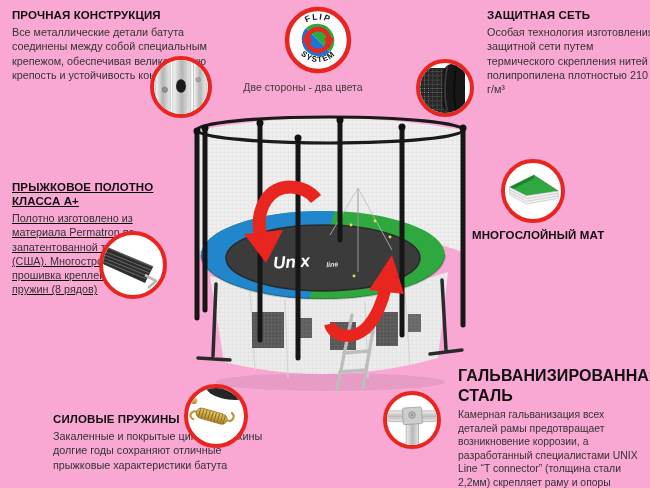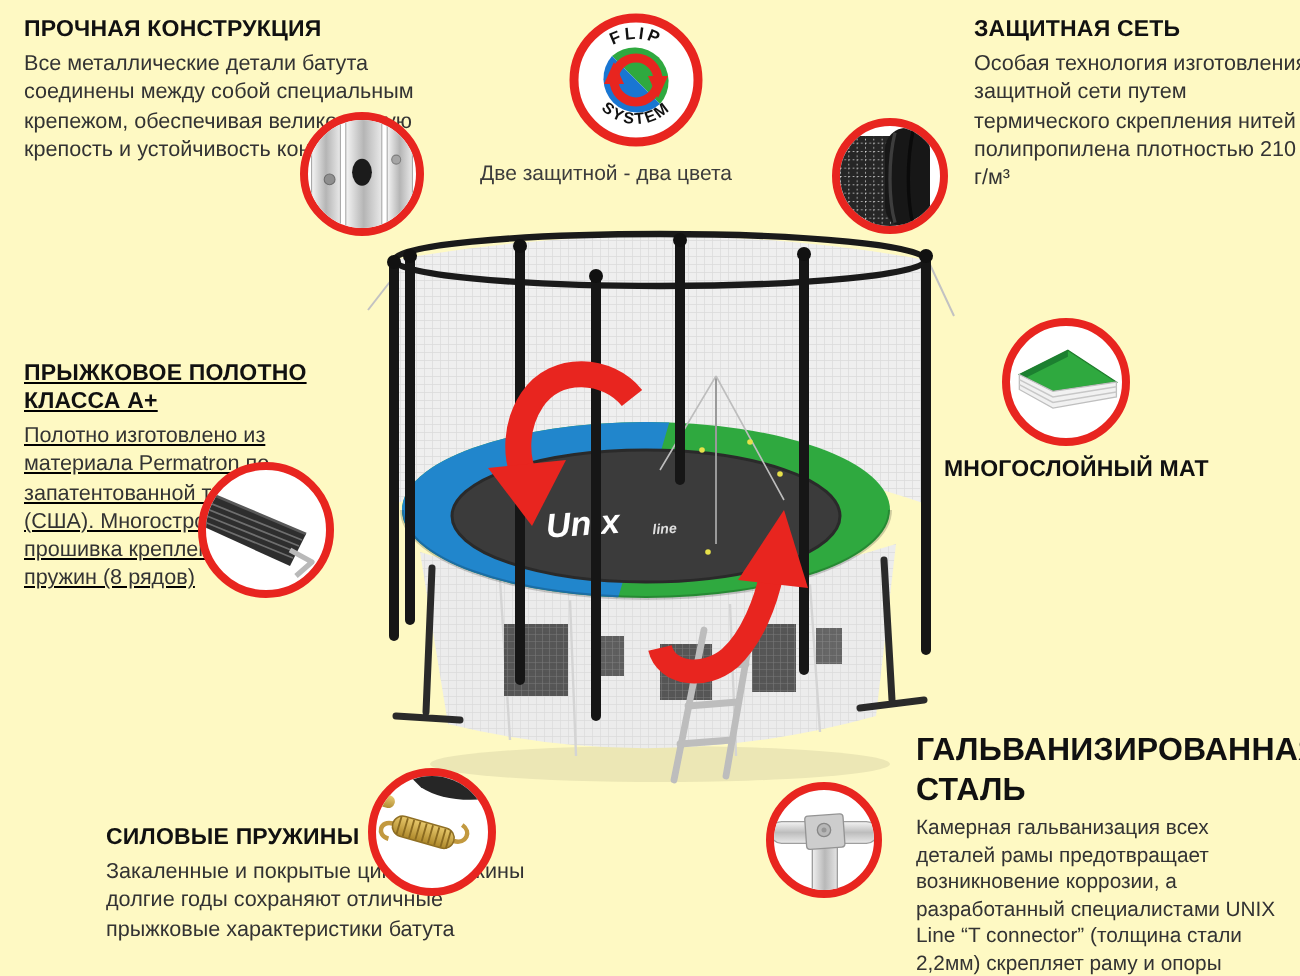--- a/index.html
+++ b/index.html
@@ -1,17 +1,17 @@
 <!DOCTYPE html>
 <html><head>
 <meta charset="utf-8">
 <style>
   html,body{margin:0;padding:0;background:#fff;}
   .canvas{
-    position:relative;width:650px;height:488px;background:#fef9c3;overflow:hidden;
+    position:relative;width:650px;height:488px;background:#f9a8d4;overflow:hidden;
     font-family:"Liberation Sans", sans-serif;
   }
   .feature{position:absolute;}
   .feature h3{margin:0 0 3px 0;font-size:11.5px;font-weight:bold;color:#111;line-height:1.22;letter-spacing:.1px;}
   .feature p{margin:0;font-size:10.8px;color:#333;line-height:1.32;}
   .feature.steel h3{font-size:16px;}
   .feature.steel p{font-size:10.4px;line-height:1.3;}
   .callout{
     position:absolute;border:4px solid #e8251f;border-radius:50%;
     background:#fff;overflow:hidden;box-sizing:border-box;
@@ -70,21 +70,21 @@
         <path id="arcBot" d="M 10 32 A 24 24 0 0 0 58 32"></path>
       </defs>
       <text font-size="8.5" font-weight="bold" fill="#111" letter-spacing="1.5">
         <textPath href="#arcTop" startOffset="50%" text-anchor="middle">FLIP</textPath>
       </text>
       <text font-size="8" font-weight="bold" fill="#111" letter-spacing="1">
         <textPath href="#arcBot" startOffset="50%" text-anchor="middle">SYSTEM</textPath>
       </text>
     </svg>
   </div>
-  <div class="caption" style="left:228px;top:81px;width:150px;">Две защитной - два цвета</div>
+  <div class="caption" style="left:228px;top:81px;width:150px;">Две стороны - два цвета</div>
 
   <div class="tramp" style="left:180px;top:100px;width:300px;height:300px;">
     <svg viewBox="0 0 300 300">
       <defs>
         <pattern id="mesh" width="4" height="4" patternUnits="userSpaceOnUse">
           <path d="M0 0H4M0 0V4" stroke="#c9c9c9" stroke-width="0.7" fill="none"></path>
         </pattern>
         <pattern id="meshDark" width="3.5" height="3.5" patternUnits="userSpaceOnUse">
           <rect width="3.5" height="3.5" fill="#454545"></rect>
           <path d="M0 0H3.5M0 0V3.5" stroke="#6a6a6a" stroke-width="0.6" fill="none"></path>

